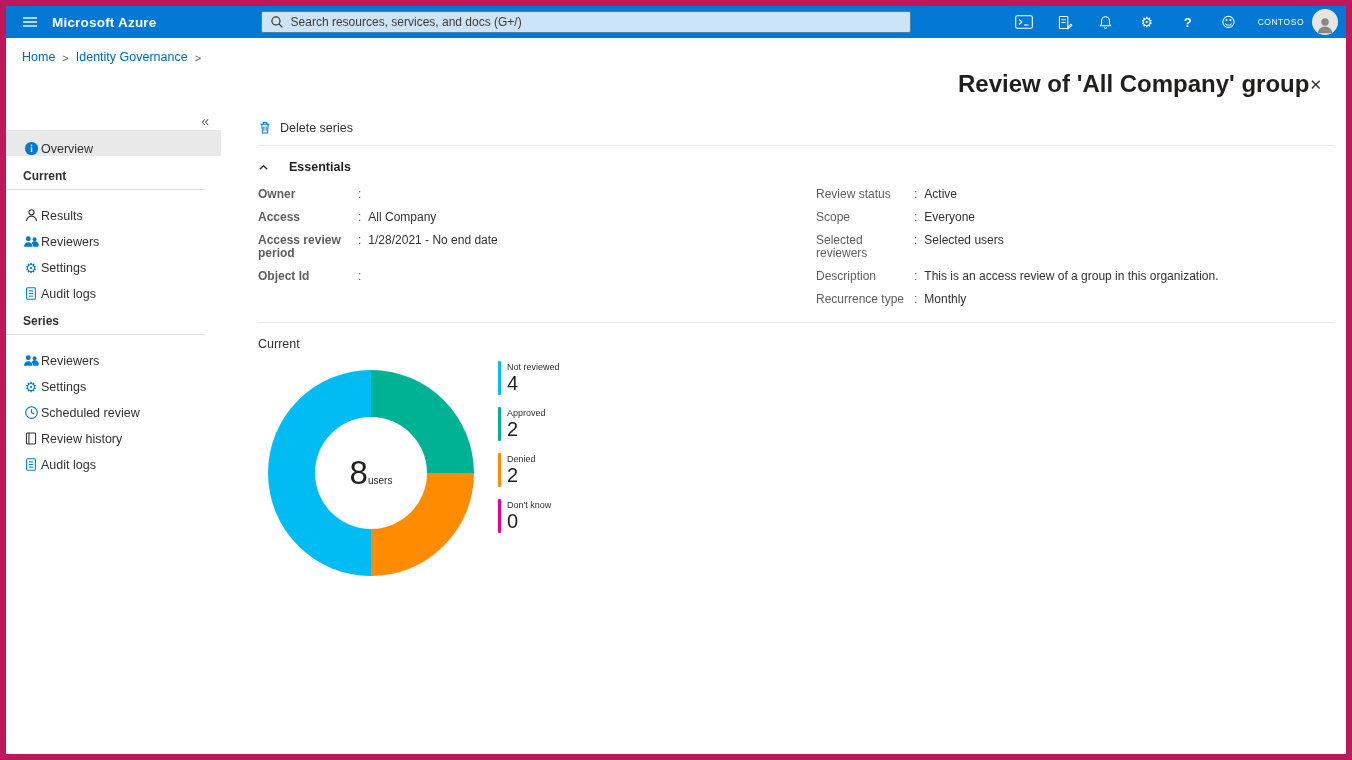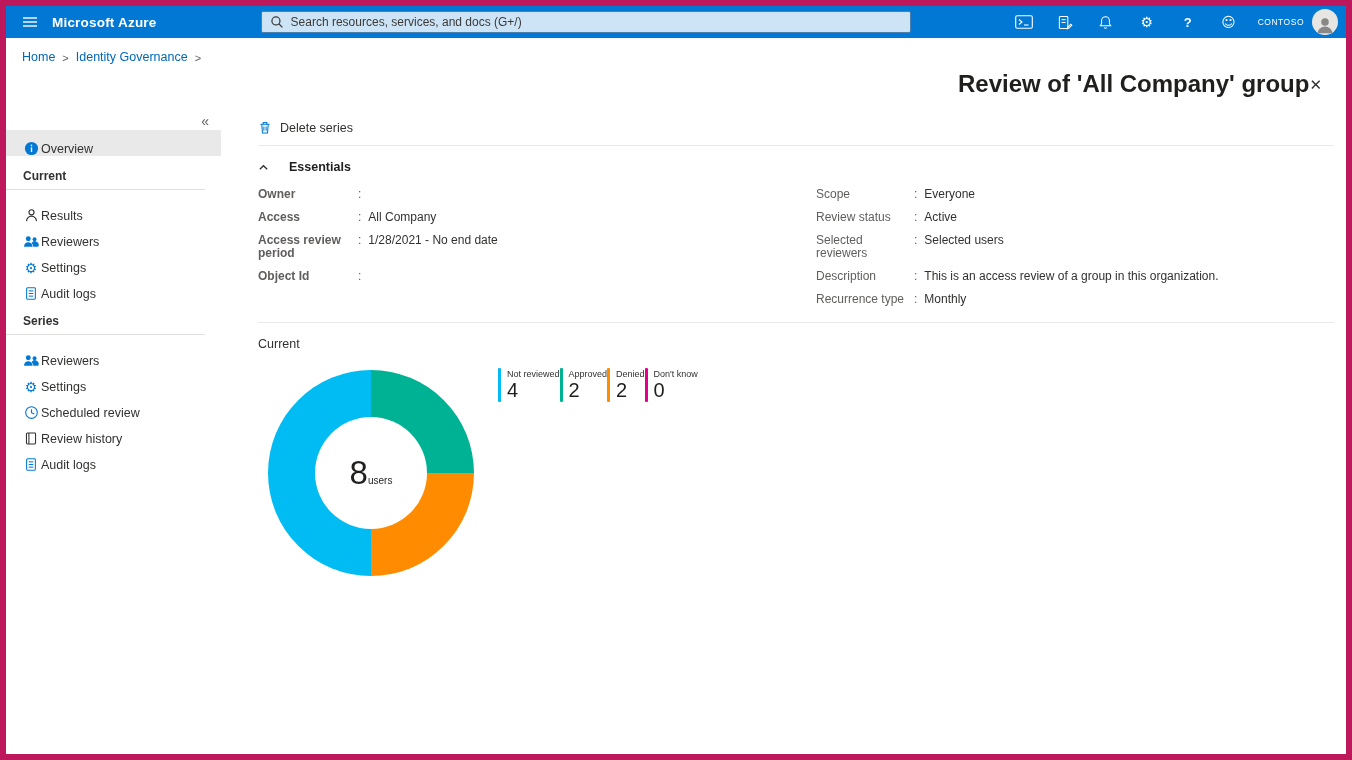--- a/index.html
+++ b/index.html
@@ -65,21 +65,21 @@
   .ess-row .v { color: #323130; }
   .ess-grid { margin-bottom: 16px; }
 
   .current-label { font-size: 12.5px; color: #323130; margin: 14px 0 2px 0; }
   .chart-area { display: flex; align-items: flex-start; margin-top: 6px; }
   .donut { width: 206px; height: 206px; border-radius: 50%; position: relative; margin: 13px 0 0 10px; }
   .hole { position: absolute; left: 50%; top: 50%; transform: translate(-50%,-50%); width: 112px; height: 112px; background: #fff; border-radius: 50%; display: flex; align-items: center; justify-content: center; }
   .center-wrap { display: flex; align-items: baseline; }
   .center-num { font-size: 33px; font-weight: 400; color: #201f1e; }
   .center-unit { font-size: 10px; color: #201f1e; }
-  .legend { margin-left: 24px; margin-top: 11px; display: flex; flex-direction: row; }
+  .legend { margin-left: 24px; margin-top: 4px; display: flex; flex-direction: column; }
   .legend-item { display: flex; margin-bottom: 12px; }
   .legend-bar { width: 3px; height: 34px; flex: none; margin-right: 6px; border-radius: 1px; background: #ccc; }
   .legend-text { display: flex; flex-direction: column; justify-content: space-between; }
   .legend-label { font-size: 9px; color: #323130; padding-top: 1px; }
   .legend-value { font-size: 20px; color: #201f1e; line-height: 23px; }
 </style>
 </head>
 <body>
 
 <div class="app" data-interactable="false">
@@ -307,28 +307,28 @@
                 <span class="v" data-interactable="false">1/28/2021 - No end date</span>
             </div>
             <div class="ess-row" data-interactable="false">
               <span class="k" data-interactable="false">Object Id</span>
                 <span class="colon" data-interactable="false"></span>
                 <span class="v" data-interactable="false"></span>
             </div>
           </div>
           <div class="ess-col right">
             <div class="ess-row" data-interactable="false">
+              <span class="k" data-interactable="false">Review status</span>
+                <span class="colon" data-interactable="false"></span>
+                <span class="v" data-interactable="false">Active</span>
+            </div>
+            <div class="ess-row" data-interactable="false">
               <span class="k" data-interactable="false">Scope</span>
                 <span class="colon" data-interactable="false"></span>
                 <span class="v" data-interactable="false">Everyone</span>
-            </div>
-            <div class="ess-row" data-interactable="false">
-              <span class="k" data-interactable="false">Review status</span>
-                <span class="colon" data-interactable="false"></span>
-                <span class="v" data-interactable="false">Active</span>
             </div>
             <div class="ess-row" data-interactable="false">
               <span class="k" data-interactable="false">Selected reviewers</span>
                 <span class="colon" data-interactable="false"></span>
                 <span class="v" data-interactable="false">Selected users</span>
             </div>
             <div class="ess-row" data-interactable="false">
               <span class="k" data-interactable="false">Description</span>
                 <span class="colon" data-interactable="false"></span>
                 <span class="v" data-interactable="false">This is an access review of a group in this organization.</span>

